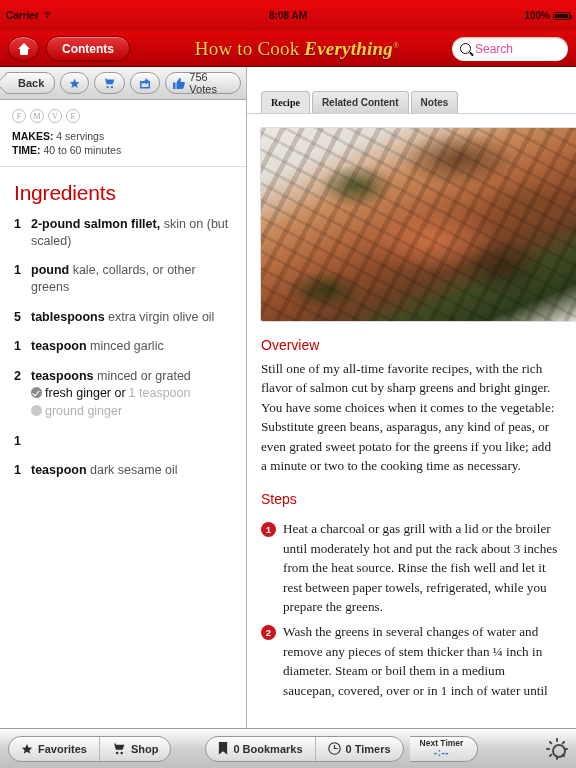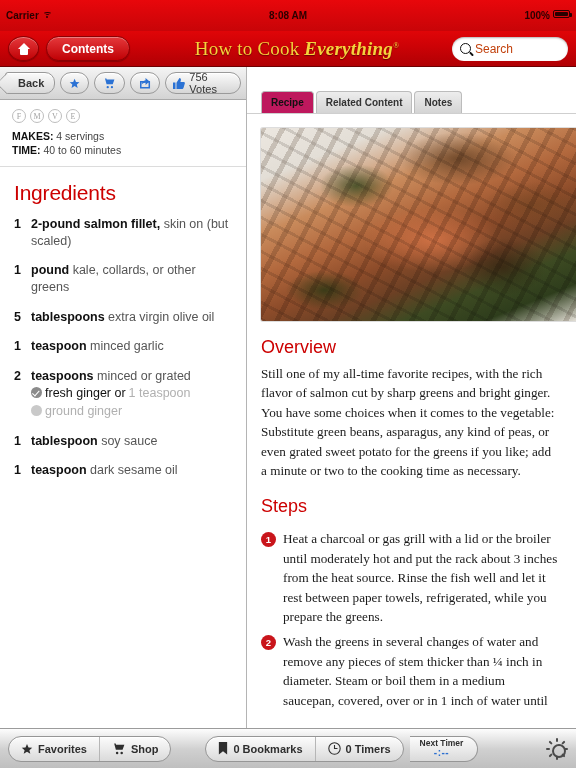--- a/index.html
+++ b/index.html
@@ -12,21 +12,21 @@
   .app { position:relative; width:576px; height:768px; overflow:hidden; background:#f2f2f2; }
 
   
   .statusbar {
     height:31px; background:linear-gradient(#e8070b,#c80408);
     display:flex; align-items:center; padding:0 6px;
     font-size:10px; color:#2a0000; font-weight:bold; position:relative;
   }
   .sb-left { display:flex; align-items:center; gap:4px; }
   .sb-center { position:absolute; left:0; right:0; text-align:center; font-size:10px; color:#2b0000; font-weight:bold; }
-  .sb-right { margin-left:auto; display:flex; align-items:flex-start; gap:3px; position:relative; z-index:2; }
+  .sb-right { margin-left:auto; display:flex; align-items:center; gap:3px; position:relative; z-index:2; }
   .wifi { width:9px; height:8px; position:relative; display:inline-block; }
   .wifi i { position:absolute; display:block; border:1.2px solid #2a0000; border-bottom:none;
             border-left-color:transparent; border-right-color:transparent; border-radius:50% 50% 0 0; }
   .wifi i:nth-child(1){ width:9px;height:5px;left:0;top:0; }
   .wifi i:nth-child(2){ width:5px;height:3px;left:2px;top:2px; }
   .wifi i:nth-child(3){ width:2px;height:2px;left:3.5px;top:4.5px;background:#2a0000;border-radius:50%;border:none; }
   .batt { width:17px;height:8px;border:1px solid #2a0000;border-radius:2px;position:relative; }
   .batt::after{ content:"";position:absolute;right:-3px;top:2px;width:2px;height:4px;background:#2a0000;border-radius:0 1px 1px 0; }
   .batt i{ position:absolute;left:1px;top:1px;bottom:1px;right:1px;background:#2a0000;border-radius:1px; }
 
@@ -57,21 +57,21 @@
   }
   .brand .ital { font-style:italic; font-weight:bold; }
   .brand sup { font-size:8px; vertical-align:super; }
   .search-box {
     margin-left:auto; width:116px; height:24px; background:#fff; border-radius:12px;
     display:flex; align-items:center; padding:0 8px; gap:4px;
     box-shadow:inset 0 1px 2px rgba(0,0,0,.3); position:relative; z-index:2;
   }
   .search-glass { width:11px;height:11px;border:1.7px solid #111;border-radius:50%;position:relative;flex:none; }
   .search-glass::after{ content:"";position:absolute;right:-4px;bottom:-2px;width:5px;height:1.8px;background:#111;transform:rotate(45deg);border-radius:1px;}
-  .search-ph { color:#c2410c; font-size:12px; }
+  .search-ph { color:#ec4899; font-size:12px; }
 
   
   .content { display:flex; height:692px; }
   .left-pane { width:247px; background:#fff; display:flex; flex-direction:column;
                border-right:1px solid #b4b4b4; position:relative; }
   .right-pane { flex:1; background:#fff; position:relative; overflow:hidden; }
 
   
   .actionbar {
     height:33px; background:linear-gradient(#f4f4f4,#d3d3d3);
@@ -123,21 +123,21 @@
   .opt-dim { color:#b0b0b0; }
 
   
   .rtitle { color:#a01a1a; font-size:20px; line-height:1.28; padding:14px 20px 0 14px; font-weight:normal; }
   .tabs { display:flex; align-items:flex-end; gap:2px; padding:16px 0 0 14px; height:46px; }
   .tab {
     font-size:10px; font-weight:bold; padding:5px 9px 5px; border-radius:4px 4px 0 0;
     border:1px solid #bcbcbc; border-bottom:none; cursor:pointer; color:#333;
     background:linear-gradient(#ededed,#d4d4d4);
   }
-  .tab.active { background:#be185d; color:#111; border-color:#bcbcbc; position:relative; z-index:2; }
+  .tab.active { background:#e5e5e5; color:#111; border-color:#bcbcbc; position:relative; z-index:2;font-family:Liberation Serif, serif; }
   .tabline { height:1px; background:#cfcfcf; margin:0 0 0 0; }
 
   .photo {
     margin:14px 0 0 14px; width:318px; height:193px; border-radius:2px;
     background:
       radial-gradient(ellipse 70px 46px at 76% 72%, rgba(40,22,10,.55), transparent 62%),
       radial-gradient(ellipse 58px 34px at 30% 30%, rgba(30,58,18,.72), transparent 64%),
       radial-gradient(ellipse 90px 40px at 62% 16%, rgba(58,34,14,.6), transparent 66%),
       radial-gradient(ellipse 60px 30px at 20% 84%, rgba(24,52,16,.7), transparent 65%),
       radial-gradient(ellipse 110px 52px at 54% 58%, rgba(216,118,72,.85), transparent 62%),
@@ -146,21 +146,21 @@
     box-shadow:0 0 0 1px #ddd; position:relative; overflow:hidden;
   }
   .photo::after{
     content:""; position:absolute; inset:0;
     background:
       repeating-linear-gradient(118deg, rgba(60,36,16,.30) 0 5px, rgba(255,255,255,0) 5px 17px),
       repeating-linear-gradient(28deg, rgba(28,18,8,.22) 0 3px, rgba(255,255,255,0) 3px 15px);
     mix-blend-mode:multiply; opacity:.6;
   }
 
-  .sec-h { color:#c00; font-size:18px; padding:16px 22px 6px 14px; font-weight:normal; }
+  .sec-h { color:#c00; font-size:14px; padding:16px 22px 6px 14px; font-weight:normal; }
   .para {
     font-family:"Liberation Serif", serif; font-size:13.2px; line-height:1.47;
     color:#1a1a1a; padding:0 18px 0 14px; text-align:left;
   }
   .step { display:flex; padding:6px 18px 0 14px; font-family:"Liberation Serif", serif; }
   .step-num {
     width:15px;height:15px;border-radius:50%;background:#c9151b;color:#fff;
     font-family:"Liberation Sans", sans-serif; font-size:9.5px; font-weight:bold;
     display:flex;align-items:center;justify-content:center;flex:none;margin-top:3px;
   }
@@ -312,21 +312,20 @@
             </div>
             <div class="opt-row">
               <span class="radio off"></span>
               <span class="opt-dim">ground ginger</span>
             </div>
           </span>
         </div>
 
         <div class="ing-item">
           <span class="ing-qty">1</span>
-          <span class="ing-text"><b>tablespoon</b><span> soy sauce</span></span>
         </div>
 
         <div class="ing-item">
           <span class="ing-qty">1</span>
           <span class="ing-text"><b>teaspoon</b><span> dark sesame oil</span></span>
         </div>
       </div>
     </div>
 
     <div class="right-pane">

